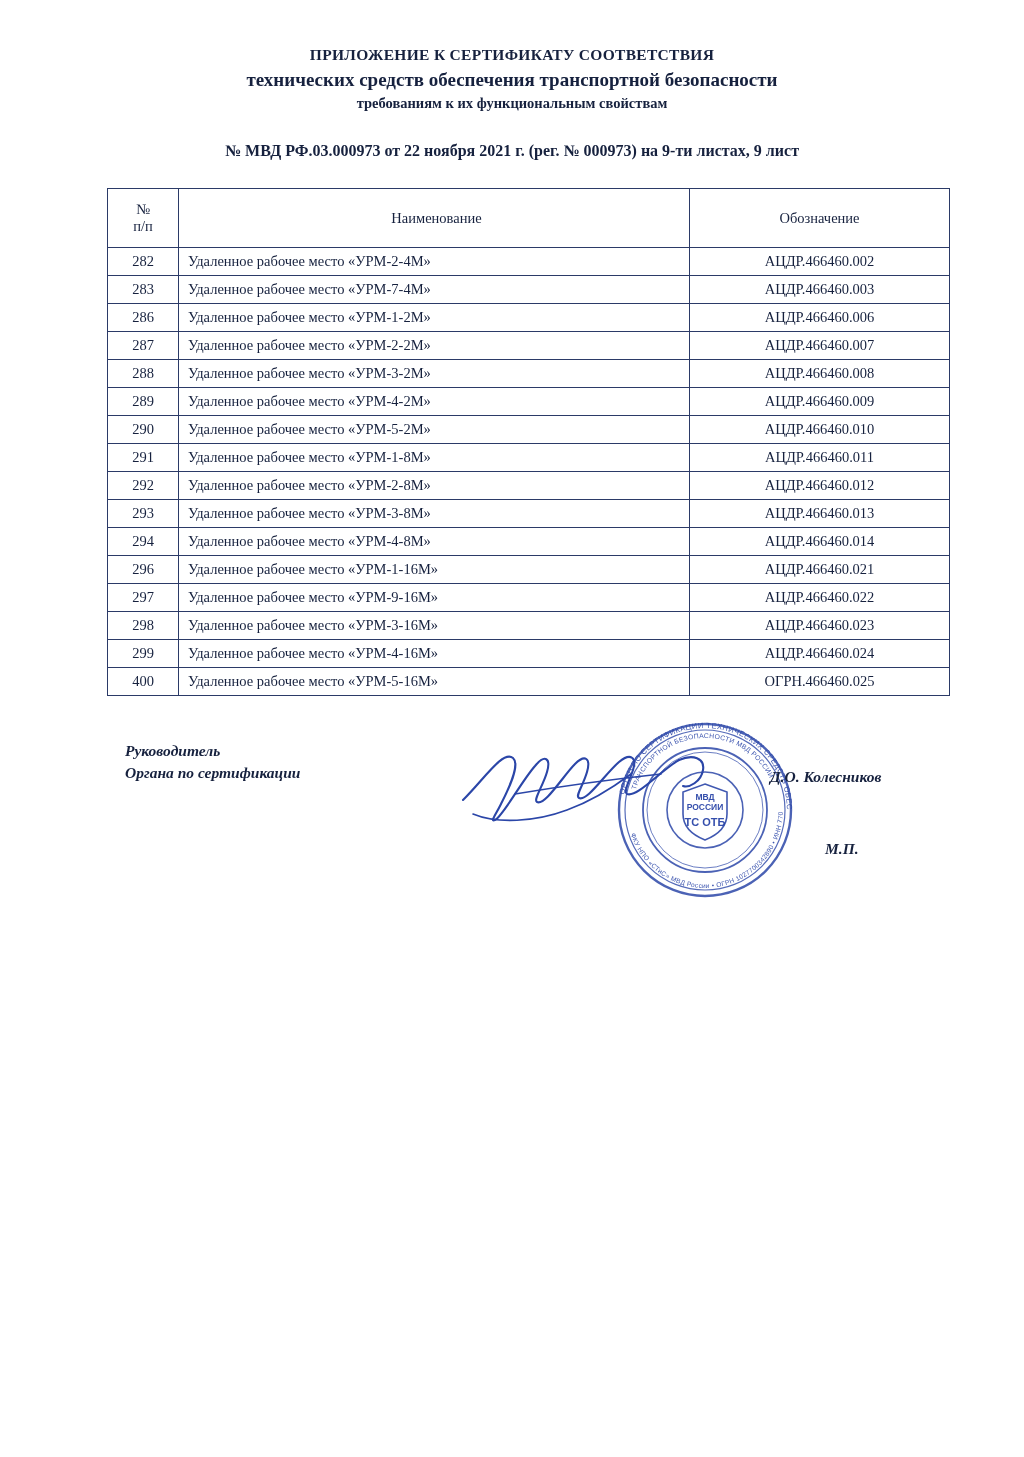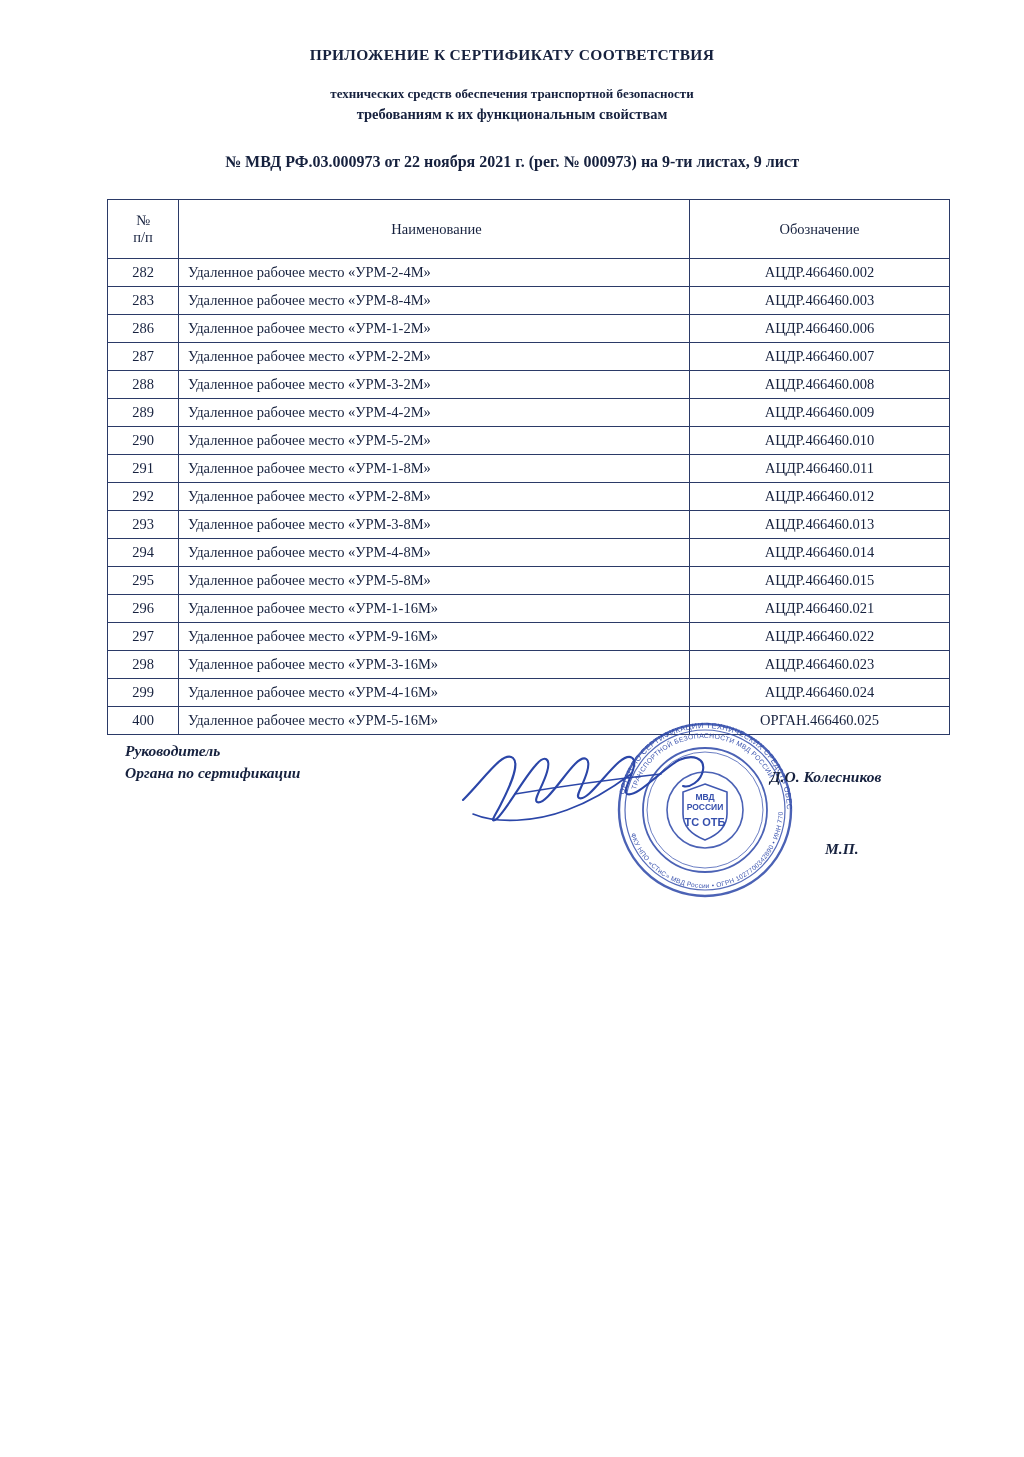--- a/index.html
+++ b/index.html
@@ -26,23 +26,23 @@
     text-align: center;
     margin-top: 46px;
   }
   .doc-header .line1 {
     font-size: 15.5px;
     font-weight: bold;
     letter-spacing: 0.3px;
     color: #16213e;
   }
   .doc-header .line2 {
-    font-size: 13px;
-    font-weight: bold;
-    margin-top: 22px;
+    font-size: 19px;
+    font-weight: bold;
+    margin-top: 5px;
     color: #16213e;
   }
   .doc-header .line3 {
     font-size: 14.5px;
     font-weight: bold;
     margin-top: 4px;
     color: #16213e;
   }
   .cert-line {
     text-align: center;
@@ -167,21 +167,21 @@
         </tr>
       </thead>
       <tbody id="items-body">
           <tr>
             <td class="col-num">282</td>
             <td class="col-name">Удаленное рабочее место «УРМ-2-4М»</td>
             <td class="col-desig">АЦДР.466460.002</td>
           </tr>
           <tr>
             <td class="col-num">283</td>
-            <td class="col-name">Удаленное рабочее место «УРМ-8-4М»</td>
+            <td class="col-name">Удаленное рабочее место «УРМ-7-4М»</td>
             <td class="col-desig">АЦДР.466460.003</td>
           </tr>
           <tr>
             <td class="col-num">286</td>
             <td class="col-name">Удаленное рабочее место «УРМ-1-2М»</td>
             <td class="col-desig">АЦДР.466460.006</td>
           </tr>
           <tr>
             <td class="col-num">287</td>
             <td class="col-name">Удаленное рабочее место «УРМ-2-2М»</td>
@@ -216,25 +216,20 @@
             <td class="col-num">293</td>
             <td class="col-name">Удаленное рабочее место «УРМ-3-8М»</td>
             <td class="col-desig">АЦДР.466460.013</td>
           </tr>
           <tr>
             <td class="col-num">294</td>
             <td class="col-name">Удаленное рабочее место «УРМ-4-8М»</td>
             <td class="col-desig">АЦДР.466460.014</td>
           </tr>
           <tr>
-            <td class="col-num">295</td>
-            <td class="col-name">Удаленное рабочее место «УРМ-5-8М»</td>
-            <td class="col-desig">АЦДР.466460.015</td>
-          </tr>
-          <tr>
             <td class="col-num">296</td>
             <td class="col-name">Удаленное рабочее место «УРМ-1-16М»</td>
             <td class="col-desig">АЦДР.466460.021</td>
           </tr>
           <tr>
             <td class="col-num">297</td>
             <td class="col-name">Удаленное рабочее место «УРМ-9-16М»</td>
             <td class="col-desig">АЦДР.466460.022</td>
           </tr>
           <tr>
@@ -243,21 +238,21 @@
             <td class="col-desig">АЦДР.466460.023</td>
           </tr>
           <tr>
             <td class="col-num">299</td>
             <td class="col-name">Удаленное рабочее место «УРМ-4-16М»</td>
             <td class="col-desig">АЦДР.466460.024</td>
           </tr>
           <tr>
             <td class="col-num">400</td>
             <td class="col-name">Удаленное рабочее место «УРМ-5-16М»</td>
-            <td class="col-desig">ОРГАН.466460.025</td>
+            <td class="col-desig">ОГРН.466460.025</td>
           </tr>
         </tbody>
     </table>
   </div>
 
   <div class="sign-block">
     <div class="sign-role">
       <div>Руководитель</div>
       <div>Органа по сертификации</div>
     </div>

